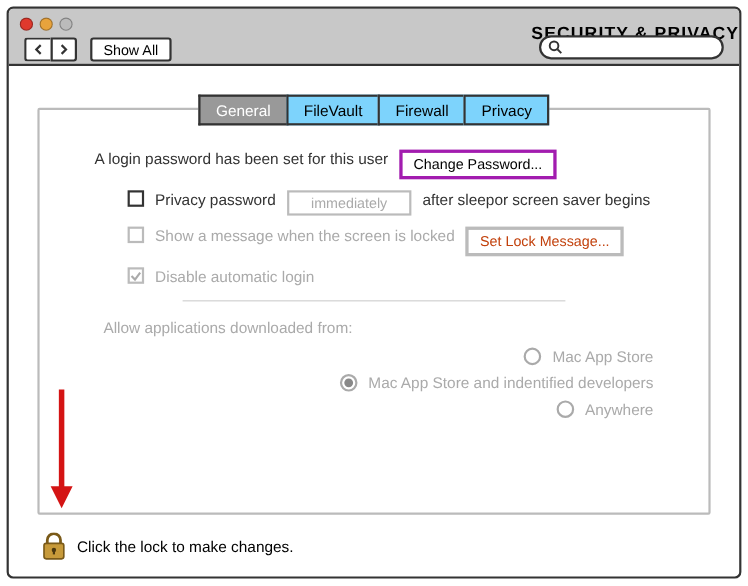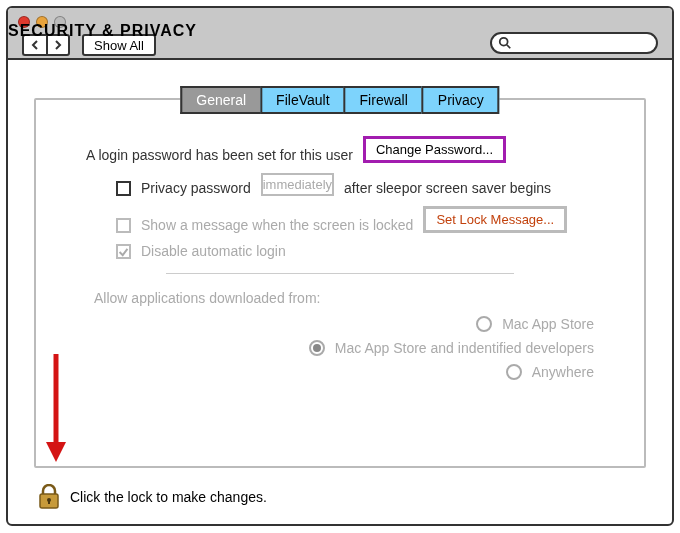--- a/index.html
+++ b/index.html
@@ -56,21 +56,21 @@
     background: #fff;
     border: 2px solid #333;
     border-radius: 3px;
     font-family: inherit;
     font-size: 13px;
     cursor: pointer;
   }
   .window-title {
     position: absolute;
     left: 0; right: 0; top: 14px;
-    text-align: left;
+    text-align: right;
     font-size: 16px;
     letter-spacing: 1px;
     font-weight: bold;
     pointer-events: none;
   }
   .search-wrap {
     position: absolute;
     right: 14px; top: 24px;
     width: 168px; height: 22px;
     background: #fff;
@@ -113,21 +113,21 @@
     border-right: none;
     padding: 4px 14px;
     font-size: 14px;
     cursor: pointer;
     background: #7dd3fc;
   }
   .tab:last-child { border-right: 2px solid #333; }
   .tab.active { background: #999; color: #fff; }
   .row {
     display: flex;
-    align-items: flex-end;
+    align-items: flex-start;
     gap: 10px;
     margin-bottom: 10px;
     font-size: 14px;
     color: #333;
   }
   .row.sub { margin-left: 30px; }
   .row.disabled { color: #aaa; }
   .btn {
     border: 3px solid #a21caf;
     background: #fff;
@@ -146,21 +146,21 @@
     border: 2px solid #333;
     display: inline-flex;
     align-items: center; justify-content: center;
     flex: none;
   }
   .checkbox.disabled { border-color: #bbb; }
   .checkbox svg { width: 14px; height: 14px; }
   .dropdown {
     border: 2px solid #bbb;
     color: #aaa;
-    padding: 2px 0;
+    padding: 2px 20px;
     font-size: 13px;
     font-family: inherit;
   }
   .divider {
     border: none;
     border-top: 1px solid #ccc;
     margin: 14px 80px 16px 80px;
   }
   .section-label {
     font-size: 14px;

